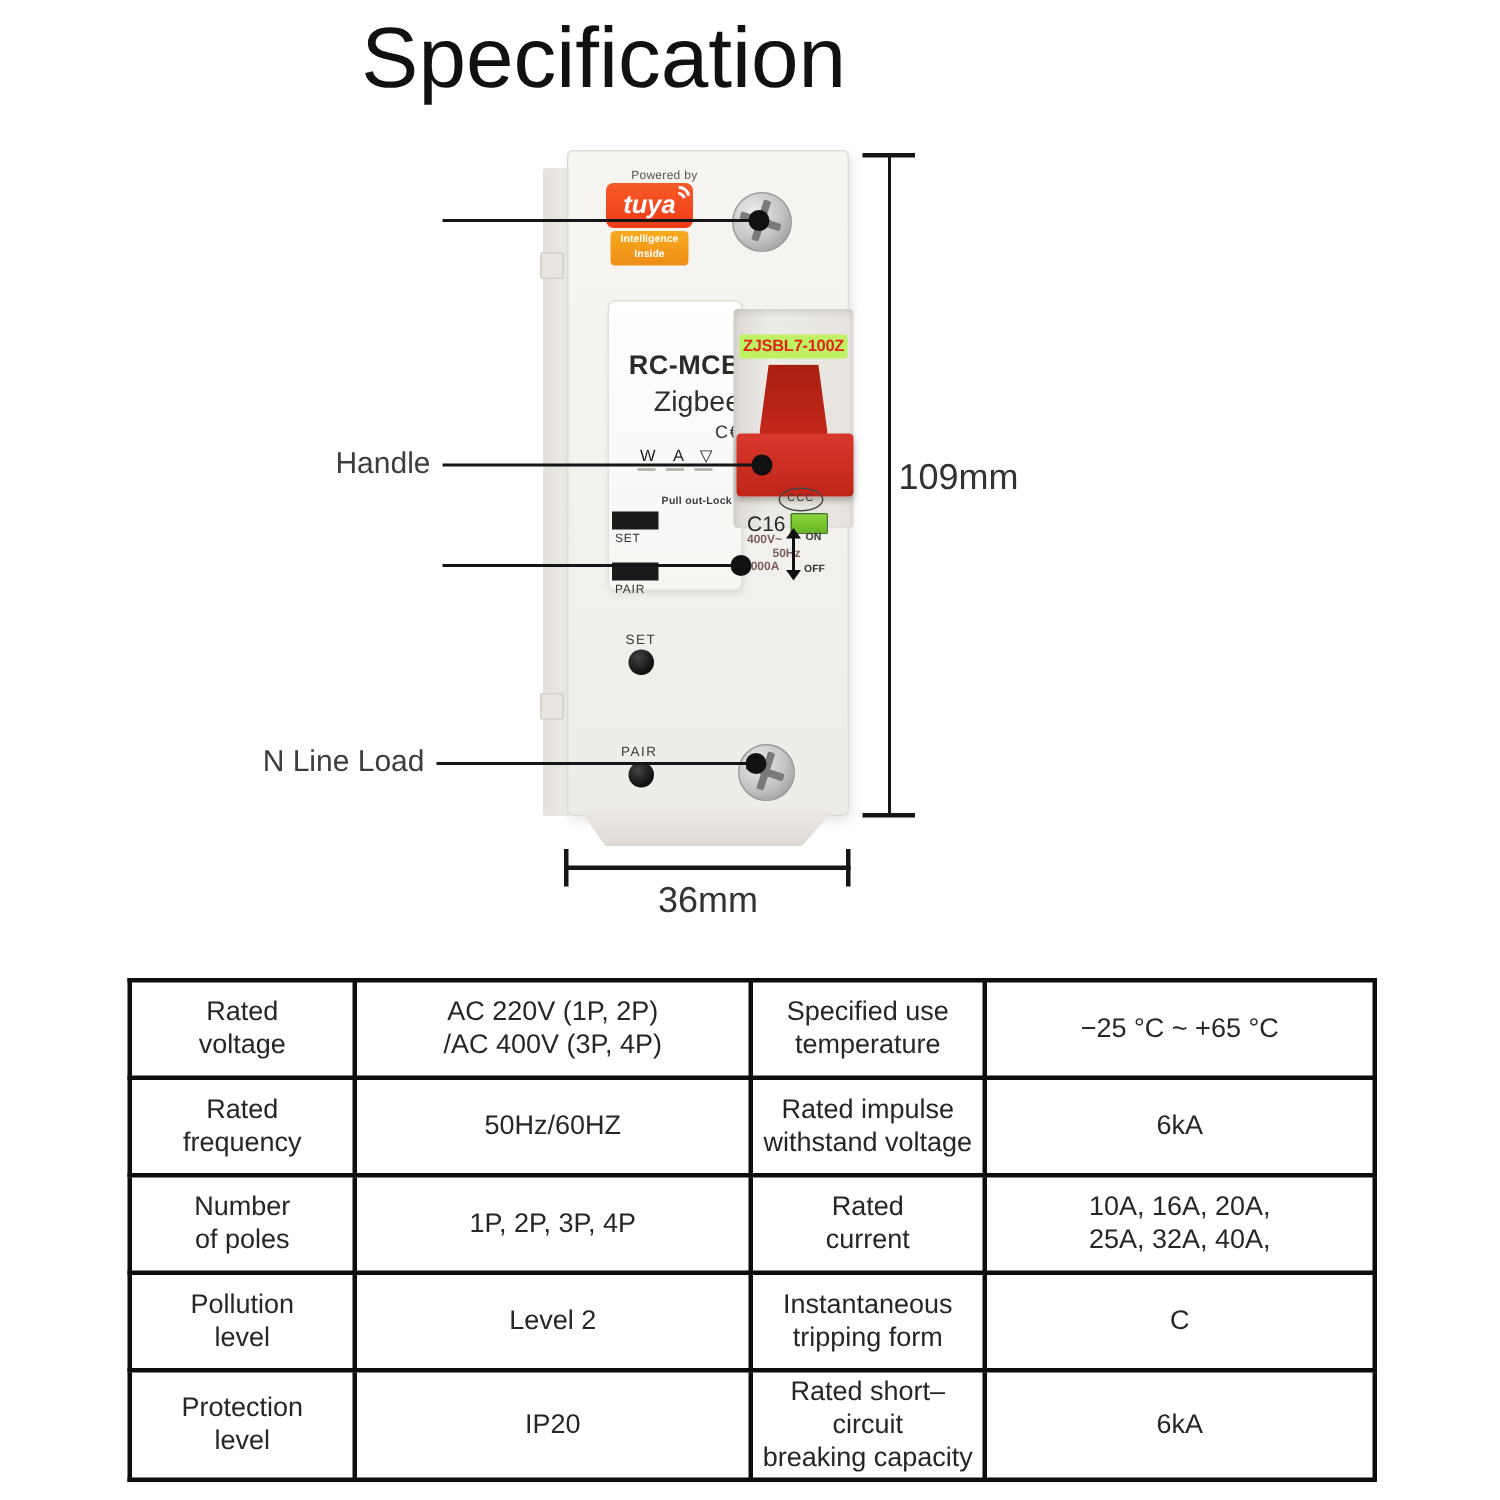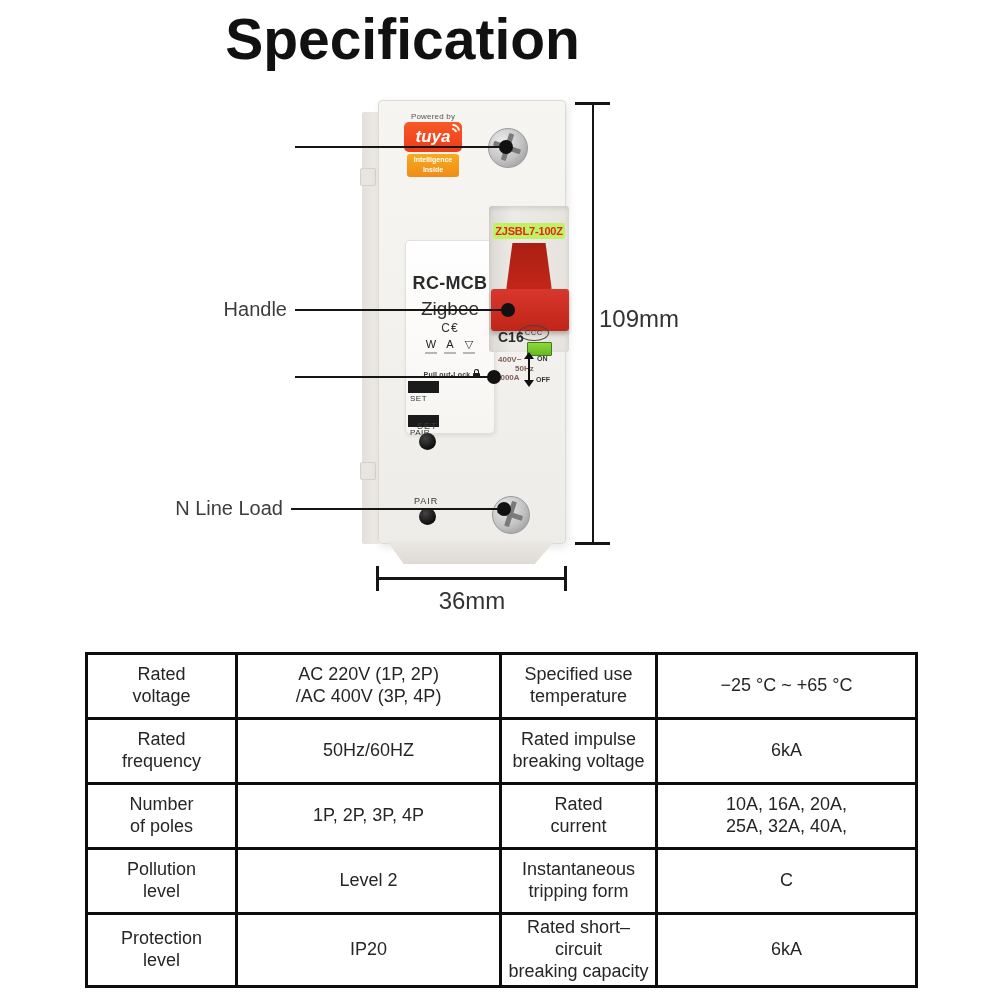--- a/index.html
+++ b/index.html
@@ -1,36 +1,36 @@
 <!DOCTYPE html>
 <html><head>
 <meta charset="utf-8">
 <style>
   html,body{margin:0;padding:0;background:#fff;}
   .page{position:relative;width:1000px;height:1000px;background:#fff;overflow:hidden;
         font-family:"Liberation Sans", sans-serif;color:#222;}
   .title{position:absolute;left:0;top:6px;width:805px;text-align:center;margin:0;
-         font-size:57px;font-weight:700;color:#111;letter-spacing:0px;}
+         font-size:57px;font-weight:400;color:#111;letter-spacing:0px;}
 
   .diagram{position:absolute;left:0;top:0;width:1000px;height:640px;}
 
   
   .rail{position:absolute;left:362px;top:112px;width:18px;height:432px;
         background:linear-gradient(90deg,#e3e0db,#efede9);border-radius:2px;}
   .rail-notch{position:absolute;left:360px;width:14px;height:16px;background:#e8e5e0;
         border:1px solid #d4d1cb;border-radius:2px;}
   .body{position:absolute;left:378px;top:100px;width:186px;height:442px;
         background:linear-gradient(180deg,#f7f5f2 0%,#f3f1ee 55%,#eeecE8 100%);
         border:1px solid #dddad4;border-radius:4px;box-shadow:2px 3px 8px rgba(0,0,0,0.10);}
   .body-bottom{position:absolute;left:380px;top:541px;width:182px;height:23px;
         background:linear-gradient(180deg,#ebe8e4,#dedbd6);
         clip-path:polygon(4% 0,96% 0,85% 100%,13% 100%);}
 
   .tuya-block{position:absolute;left:401px;top:112px;width:64px;height:76px;text-align:center;}
-  .powered{font-size:8px;color:#555;letter-spacing:0.2px;}
+  .powered{font-size:8px;color:#555;letter-spacing:0.2px;text-align:right;}
   .tuya-logo{position:relative;margin:1px auto 0;width:58px;height:30px;border-radius:5px;
         background:linear-gradient(180deg,#f75a28,#ee3c18);
         color:#fff;font-weight:bold;font-size:17px;line-height:30px;font-style:italic;}
   .arc{position:absolute;border:2px solid transparent;border-top-color:#fff;border-radius:50%;}
   .arc1{width:10px;height:10px;right:2px;top:2px;transform:rotate(40deg);}
   .arc2{width:5px;height:5px;right:5px;top:6px;transform:rotate(40deg);}
   .tuya-badge{margin:2px auto 0;width:52px;height:22px;border-radius:3px;
         background:linear-gradient(180deg,#f7ab1e,#ef8c17);
         color:#fff;font-size:7px;line-height:10px;font-weight:bold;padding-top:1px;
         white-space:pre-line;}
@@ -42,21 +42,21 @@
   .screw-bottom{left:492px;top:496px;width:36px;height:36px;}
   .slot{position:absolute;background:#7a7a7a;border-radius:1px;}
   .slot-h{left:4px;top:16px;width:28px;height:5px;transform:rotate(18deg);}
   .slot-v{left:16px;top:4px;width:5px;height:28px;transform:rotate(18deg);}
   .screw-bottom .slot-h{top:15px;width:26px;}
   .screw-bottom .slot-v{left:15px;width:5px;height:26px;}
 
   .faceplate{position:absolute;left:405px;top:200px;width:88px;height:192px;
         background:linear-gradient(180deg,#ffffff,#f7f5f2);
         border:1px solid #e3e0da;border-radius:5px;
-        box-shadow:1px 2px 4px rgba(0,0,0,0.08);text-align:center;margin-top:40px;}
+        box-shadow:1px 2px 4px rgba(0,0,0,0.08);text-align:right;}
   .series{margin-top:32px;font-size:18px;font-weight:bold;color:#2b2b2b;letter-spacing:0.3px;}
   .protocol{margin-top:4px;font-size:19px;color:#2f2f2f;}
   .ce{margin-top:1px;font-size:12px;color:#333;letter-spacing:1px;}
   .symbols{margin-top:4px;display:flex;justify-content:center;gap:7px;}
   .symbol{font-size:11px;color:#222;line-height:11px;}
   .symbol-sub{display:block;width:12px;height:2px;background:#b9b6b0;margin:2px auto 0;}
   .pull-lock{position:absolute;left:0;right:-4px;top:130px;font-size:7px;font-weight:bold;
         color:#3a3a3a;letter-spacing:0.2px;}
   .lock-icon{display:inline-block;position:relative;width:7px;height:5px;background:#1c1c1c;
         border-radius:1px;vertical-align:middle;margin-left:3px;}
@@ -78,21 +78,21 @@
   .handle-stem{position:absolute;left:506px;top:243px;width:46px;height:48px;
         background:linear-gradient(180deg,#a91f12,#c4271a);
         clip-path:polygon(14% 0,86% 0,100% 100%,0 100%);border-radius:4px;}
   .handle-base{position:absolute;left:491px;top:289px;width:78px;height:42px;
         background:linear-gradient(180deg,#d8372c,#c02518);
         border-radius:3px;box-shadow:0 3px 4px rgba(0,0,0,0.25);}
 
   .ccc-mark{position:absolute;left:519px;top:325px;width:28px;height:14px;border:1px solid #444;
         border-radius:50%;text-align:center;font-size:7px;line-height:13px;color:#333;
         letter-spacing:1px;}
-  .rating{position:absolute;left:498px;top:329px;font-size:14px;font-weight:bold;color:#2a2a2a;}
+  .rating{position:absolute;left:498px;top:341px;font-size:14px;font-weight:normal;color:#2a2a2a;}
   .indicator{position:absolute;left:527px;top:342px;width:23px;height:12px;
         background:linear-gradient(180deg,#8ed63c,#67b824);border:1px solid #3f7d18;border-radius:1px;}
   .spec-small{position:absolute;font-size:8px;color:#7d6058;font-weight:bold;}
   .volt{left:498px;top:355px;}
   .freq{left:500px;top:364px;padding-left:15px;}
   .amp{left:496px;top:373px;}
   .updown{position:absolute;left:524px;top:353px;width:10px;height:33px;}
   .updown-line{position:absolute;left:4px;top:4px;width:2px;height:25px;background:#111;}
   .updown-tri{position:absolute;left:0;width:0;height:0;border-left:5px solid transparent;
         border-right:5px solid transparent;}
@@ -267,21 +267,21 @@
 /AC 400V (3P, 4P)</td>
         <td>Specified use
 temperature</td>
         <td>−25 °C ~ +65 °C</td>
       </tr>
       <tr>
         <td>Rated
 frequency</td>
         <td>50Hz/60HZ</td>
         <td>Rated impulse
-breaking voltage</td>
+withstand voltage</td>
         <td>6kA</td>
       </tr>
       <tr>
         <td>Number
 of poles</td>
         <td>1P, 2P, 3P, 4P</td>
         <td>Rated
 current</td>
         <td>10A, 16A, 20A,
 25A, 32A, 40A,</td>

